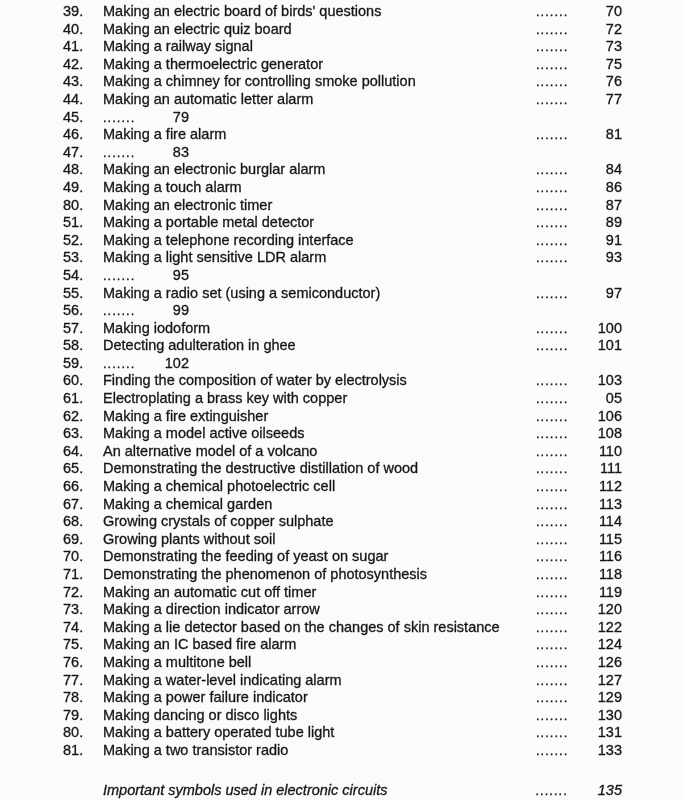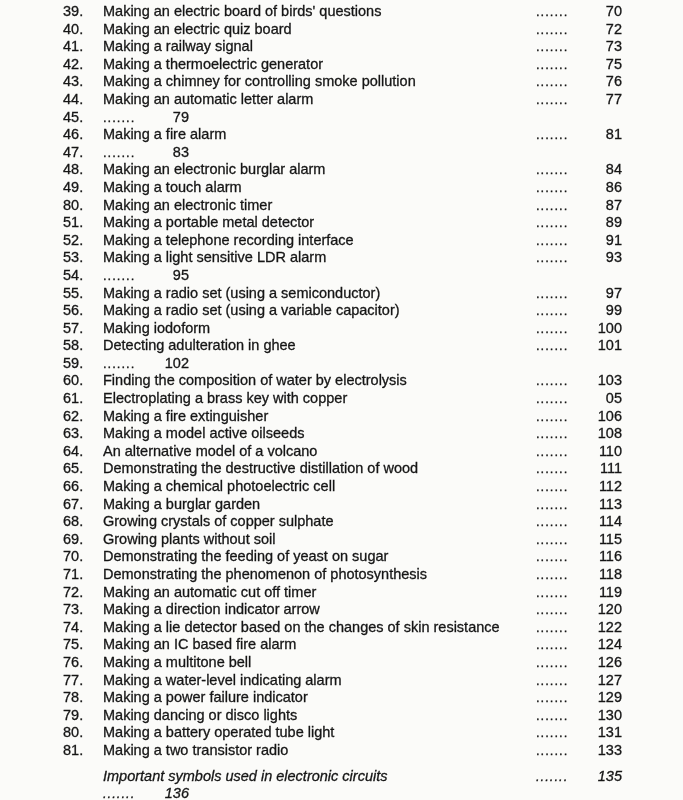--- a/index.html
+++ b/index.html
@@ -49,21 +49,21 @@
   .pg {
     flex: 0 0 56px;
     width: 56px;
     text-align: right;
   }
   .row.italic {
     font-style: italic;
   }
   .row.italic:first-of-type { margin-top: 0; }
   .row.gap-before {
-    margin-top: 8px;
+    margin-top: 22px;
   }
 </style>
 </head>
 <body>
 
 <div class="page">
   <div>
 
       <div class="row">
         <span class="num">39.</span>
@@ -176,21 +176,20 @@
 
       <div class="row">
         <span class="num">55.</span>
         <span class="title">Making a radio set (using a semiconductor)</span>
         <span class="dots">.......</span>
         <span class="pg">97</span>
       </div>
 
       <div class="row">
         <span class="num">56.</span>
-        <span class="title">Making a radio set (using a variable capacitor)</span>
         <span class="dots">.......</span>
         <span class="pg">99</span>
       </div>
 
       <div class="row">
         <span class="num">57.</span>
         <span class="title">Making iodoform</span>
         <span class="dots">.......</span>
         <span class="pg">100</span>
       </div>
@@ -252,21 +251,21 @@
 
       <div class="row">
         <span class="num">66.</span>
         <span class="title">Making a chemical photoelectric cell</span>
         <span class="dots">.......</span>
         <span class="pg">112</span>
       </div>
 
       <div class="row">
         <span class="num">67.</span>
-        <span class="title">Making a burglar garden</span>
+        <span class="title">Making a chemical garden</span>
         <span class="dots">.......</span>
         <span class="pg">113</span>
       </div>
 
       <div class="row">
         <span class="num">68.</span>
         <span class="title">Growing crystals of copper sulphate</span>
         <span class="dots">.......</span>
         <span class="pg">114</span>
       </div>

